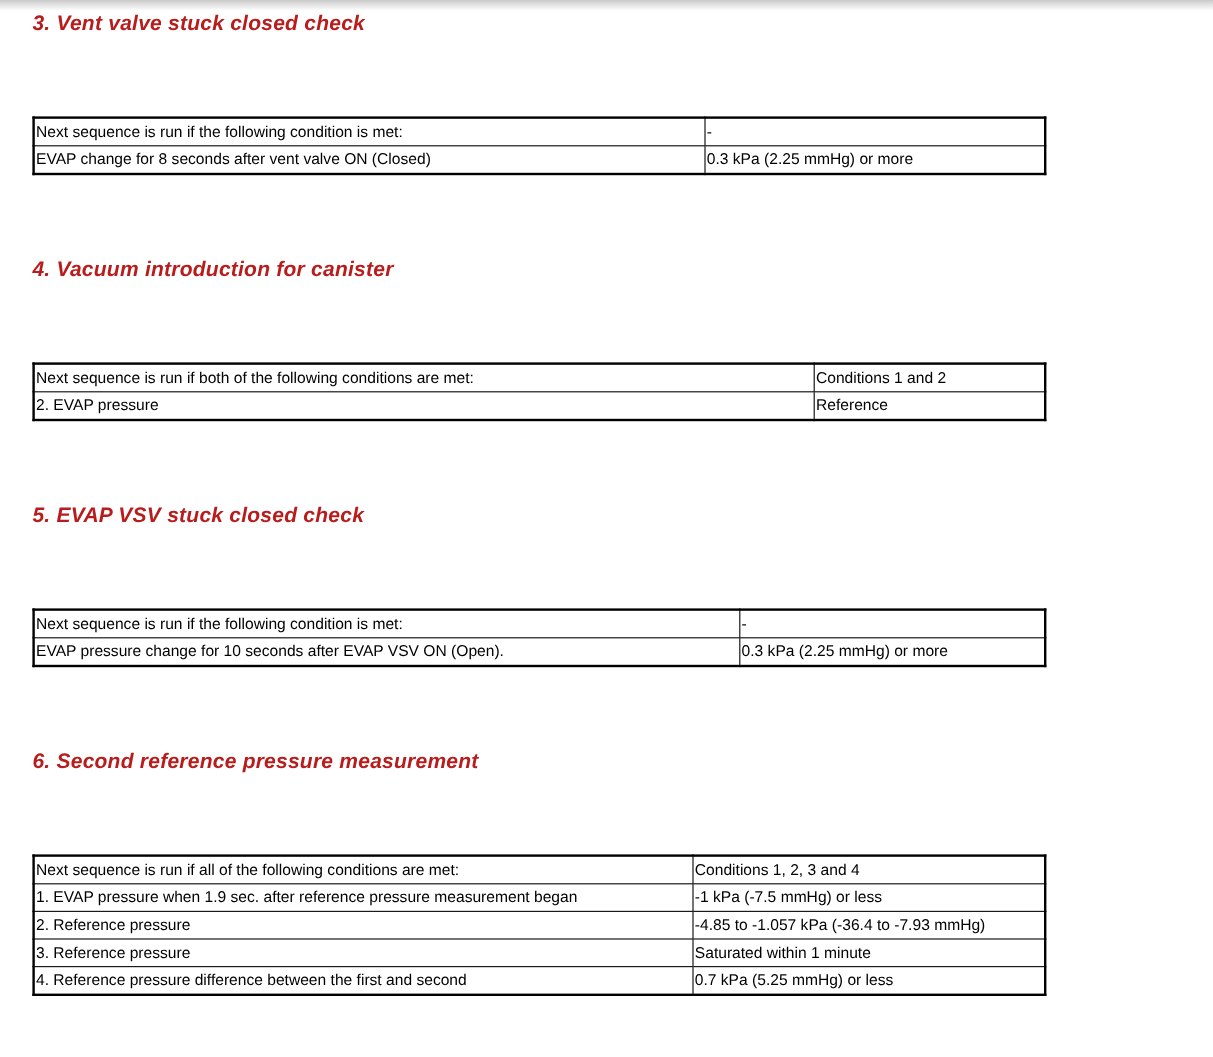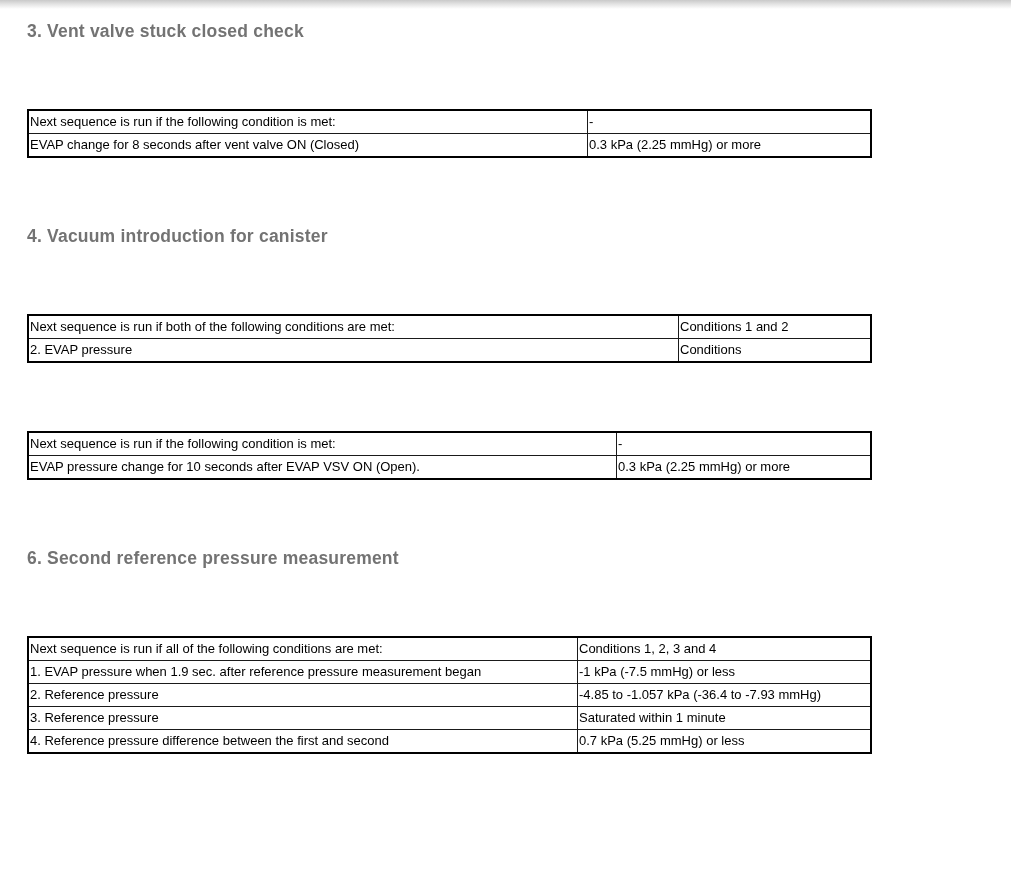--- a/index.html
+++ b/index.html
@@ -17,26 +17,27 @@
   }
   .top-shadow {
     width: 100%;
     height: 9px;
     background: linear-gradient(to bottom, #c9c9c9 0%, #e3e3e3 45%, #ffffff 100%);
   }
   .content {
     padding-left: 27px;
   }
   h2.section-heading {
-    margin: 12px 0 67px 0;
+    margin: 0 0 67px 0;
     font-size: 17.5px;
     line-height: 21px;
     font-weight: 700;
-    color: #737373;
+    color: #b91c1c;
     letter-spacing: 0.2px;
+    font-style: italic;
   }
   table.spec-table {
     border-collapse: collapse;
     table-layout: fixed;
     width: 845px;
     margin: 0 0 68px 0;
     border: 2px solid #000000;
   }
   table.spec-table td {
     border: 1px solid #1a1a1a;
@@ -79,25 +80,26 @@
 
     <h2 class="section-heading">4. Vacuum introduction for canister</h2>
     <table class="spec-table t2">
       <tbody>
         <tr>
           <td class="col-left">Next sequence is run if both of the following conditions are met:</td>
           <td class="col-right">Conditions 1 and 2</td>
         </tr>
         <tr>
           <td class="col-left">2. EVAP pressure</td>
-          <td class="col-right">Conditions</td>
+          <td class="col-right">Reference</td>
         </tr>
       </tbody>
     </table>
 
+    <h2 class="section-heading">5. EVAP VSV stuck closed check</h2>
     <table class="spec-table t3">
       <tbody>
         <tr>
           <td class="col-left">Next sequence is run if the following condition is met:</td>
           <td class="col-right">-</td>
         </tr>
         <tr>
           <td class="col-left">EVAP pressure change for 10 seconds after EVAP VSV ON (Open).</td>
           <td class="col-right">0.3 kPa (2.25 mmHg) or more</td>
         </tr>

